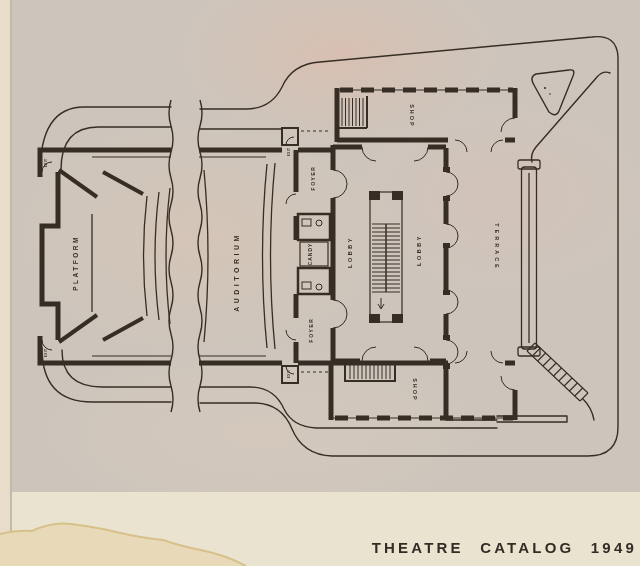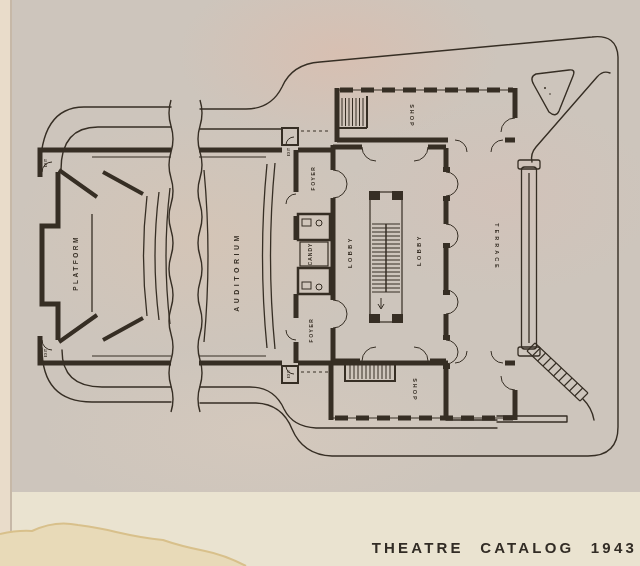--- a/index.html
+++ b/index.html
@@ -239,14 +239,14 @@
         <text x="290" y="152" transform="rotate(-90 290 152)" font-size="3.2" letter-spacing="0.4" text-anchor="middle">EXIT</text>
         <text x="290" y="374" transform="rotate(-90 290 374)" font-size="3.2" letter-spacing="0.4" text-anchor="middle">EXIT</text>
       </g>
 
     <g>
       <path d="M 0,534 Q 18,530 32,531 Q 55,520 78,525 Q 100,528 116,532 Q 142,538 163,540 Q 180,546 205,551 Q 225,555 246,566 L 0,566 Z" fill="var(--stain-fill)" stroke="none"></path>
       <path d="M 0,534 Q 18,530 32,531 Q 55,520 78,525 Q 100,528 116,532 Q 142,538 163,540 Q 180,546 205,551 Q 225,555 246,566" fill="none" stroke="var(--stain-edge)" stroke-width="2"></path>
     </g>
   </svg>
 
-  <div class="caption">THEATRE CATALOG 1943</div>
+  <div class="caption">THEATRE CATALOG 1949</div>
 </div>
 
 </body></html>

